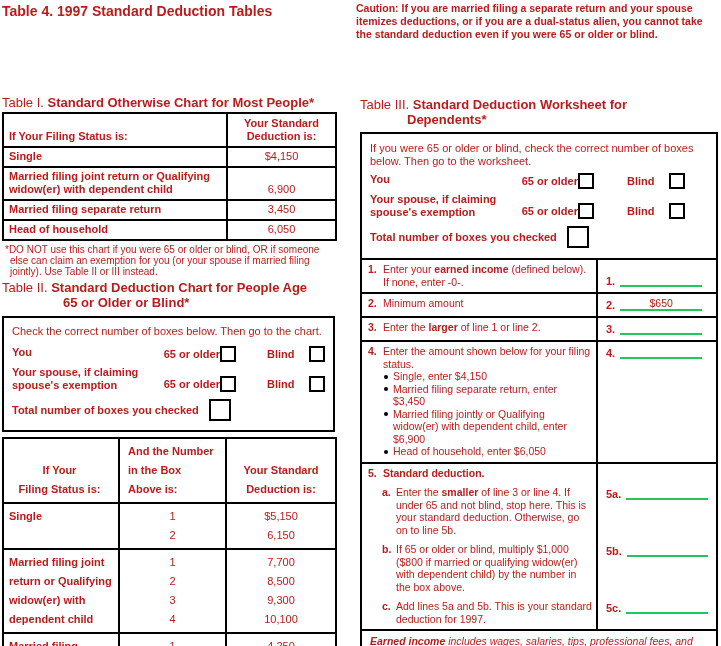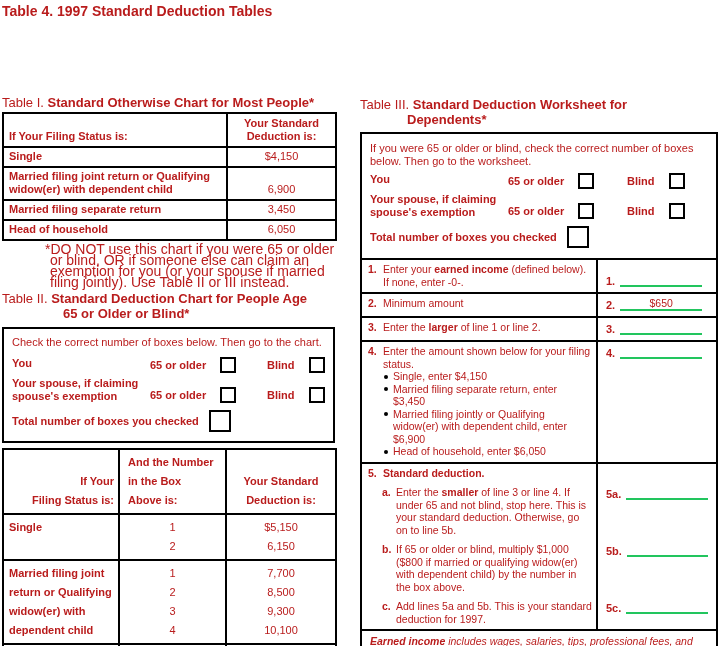--- a/index.html
+++ b/index.html
@@ -26,44 +26,44 @@
   table { border-collapse:collapse; table-layout:fixed; }
   .t1 { width:333px; margin-top:2px; }
   .t1 th, .t1 td { border:2px solid #000; font-size:11px; line-height:13px; }
   .t1 col.c1 { width:224px; } .t1 col.c2 { width:109px; }
   .t1h1 { text-align:left; vertical-align:bottom; padding:4px 5px 3px; }
   .t1h2 { text-align:center; vertical-align:middle; white-space:pre-line; padding:3px 2px; }
   .t1 td.status { font-weight:bold; padding:2px 5px 3px; }
   .t1 td.amt { text-align:center; vertical-align:bottom; padding:2px 4px 3px; font-weight:normal; }
 
   
-  .footnote { font-size:14px; line-height:11px; margin-top:4px; padding-left:8px; text-indent:-5px;margin-left:40px; }
+  .footnote { font-size:10px; line-height:11px; margin-top:4px; padding-left:8px; text-indent:-5px; }
 
   
   .panel { border:2px solid #000; padding:7px 8px 9px; margin-top:6px; font-size:11px; line-height:13px; }
   .panel-intro { margin-bottom:8px; }
   .cb-row { display:flex; margin-top:4px;font-weight:bold; }
   .cb-row.sp { align-items:flex-end; }
   .cb-name { width:138px; flex-shrink:0; }
   .cb-grp { display:flex; align-items:center; }
-  .grp-older { width:103px; }
+  .grp-older { width:103px;text-align:right; }
   .grp-older .cb-glabel { width:70px; }
   .grp-blind { margin-left:16px; }
   .grp-blind .cb-glabel { width:42px; }
   .cb { width:12px; height:12px; border:2px solid #000; display:inline-block; background:#fff; flex-shrink:0; }
   .total-row { margin-top:7px; display:flex; align-items:center; }
   .total-label { font-weight:bold; }
   .total-box { width:18px; height:18px; border:2px solid #000; margin-left:10px; display:inline-block; background:#fff; flex-shrink:0; }
 
   
   .chart { width:333px; margin-top:5px; }
   .chart th, .chart td { border:2px solid #000; font-size:11px; line-height:19px; padding:3px 4px; }
   .chart col.cc1 { width:116px; } .chart col.cc2 { width:107px; } .chart col.cc3 { width:110px; }
   .chart th { vertical-align:bottom; padding-bottom:3px; white-space:pre-line; }
-  th.c1h { text-align:right; padding-left:1px; }
+  th.c1h { text-align:center; padding-left:1px; }
   th.c2h { text-align:left; padding-left:8px; }
   th.c3h { text-align:center; }
   .chart td { vertical-align:top; white-space:pre-line; }
   .chart td.status { font-weight:bold; padding-left:5px; }
   .chart td.nums, .chart td.amts { text-align:center; }
 
   
   .t3-box { border:2px solid #000; margin-top:5px; }
   .t3-cbsec { padding:8px 8px 10px; border-bottom:2px solid #000; font-size:11px; line-height:13px; }
   .t3-cbsec .panel-intro { margin-bottom:5px; }
@@ -86,20 +86,21 @@
   .blank.val { text-align:center; font-size:10.5px; height:auto; line-height:12px; }
   .earned { padding:4px 8px 6px; font-size:10.5px; line-height:13px; font-style:italic; }
   .earned b { font-style:italic; }
 </style>
 </head>
 <body>
 
 <div class="page">
 
   <div class="page-title">Table 4. 1997 Standard Deduction Tables</div>
+  <div class="caution">Caution: If you are married filing a separate return and your spouse itemizes deductions, or if you are a dual-status alien, you cannot take the standard deduction even if you were 65 or older or blind.</div>
 
   <div class="col-left">
 
     <div class="sec-title">
       <span class="sec-label">Table I.</span>
       <span class="sec-bold">Standard Otherwise Chart for Most People*</span>
     </div>
 
     <table class="t1">
       <colgroup>

